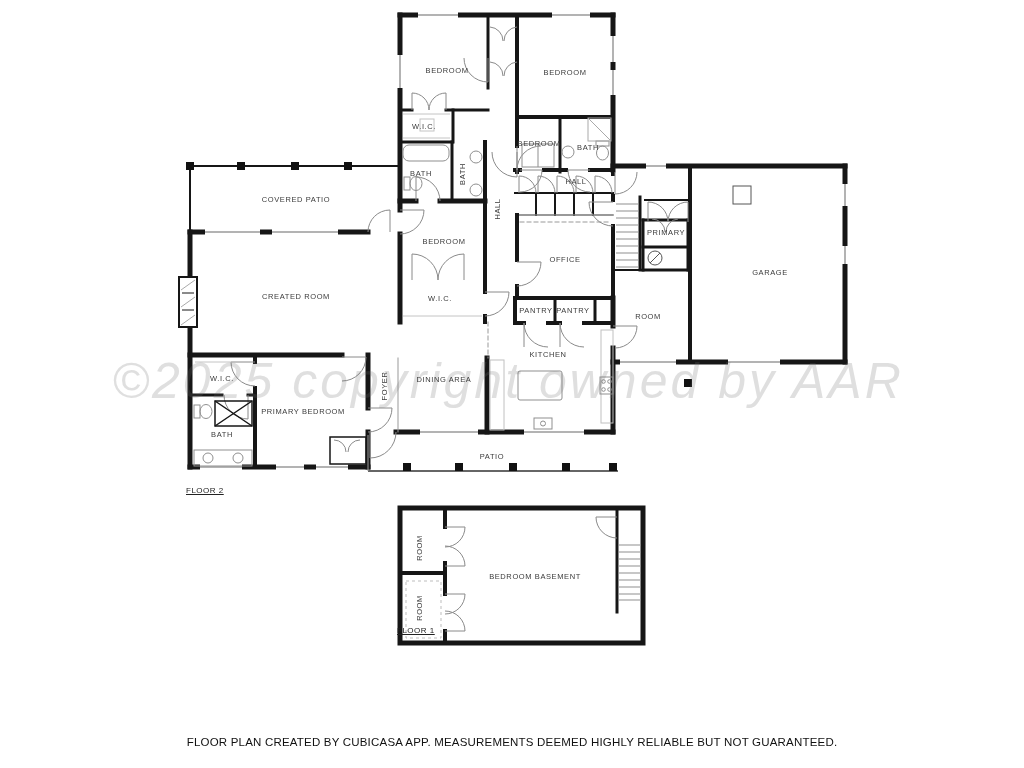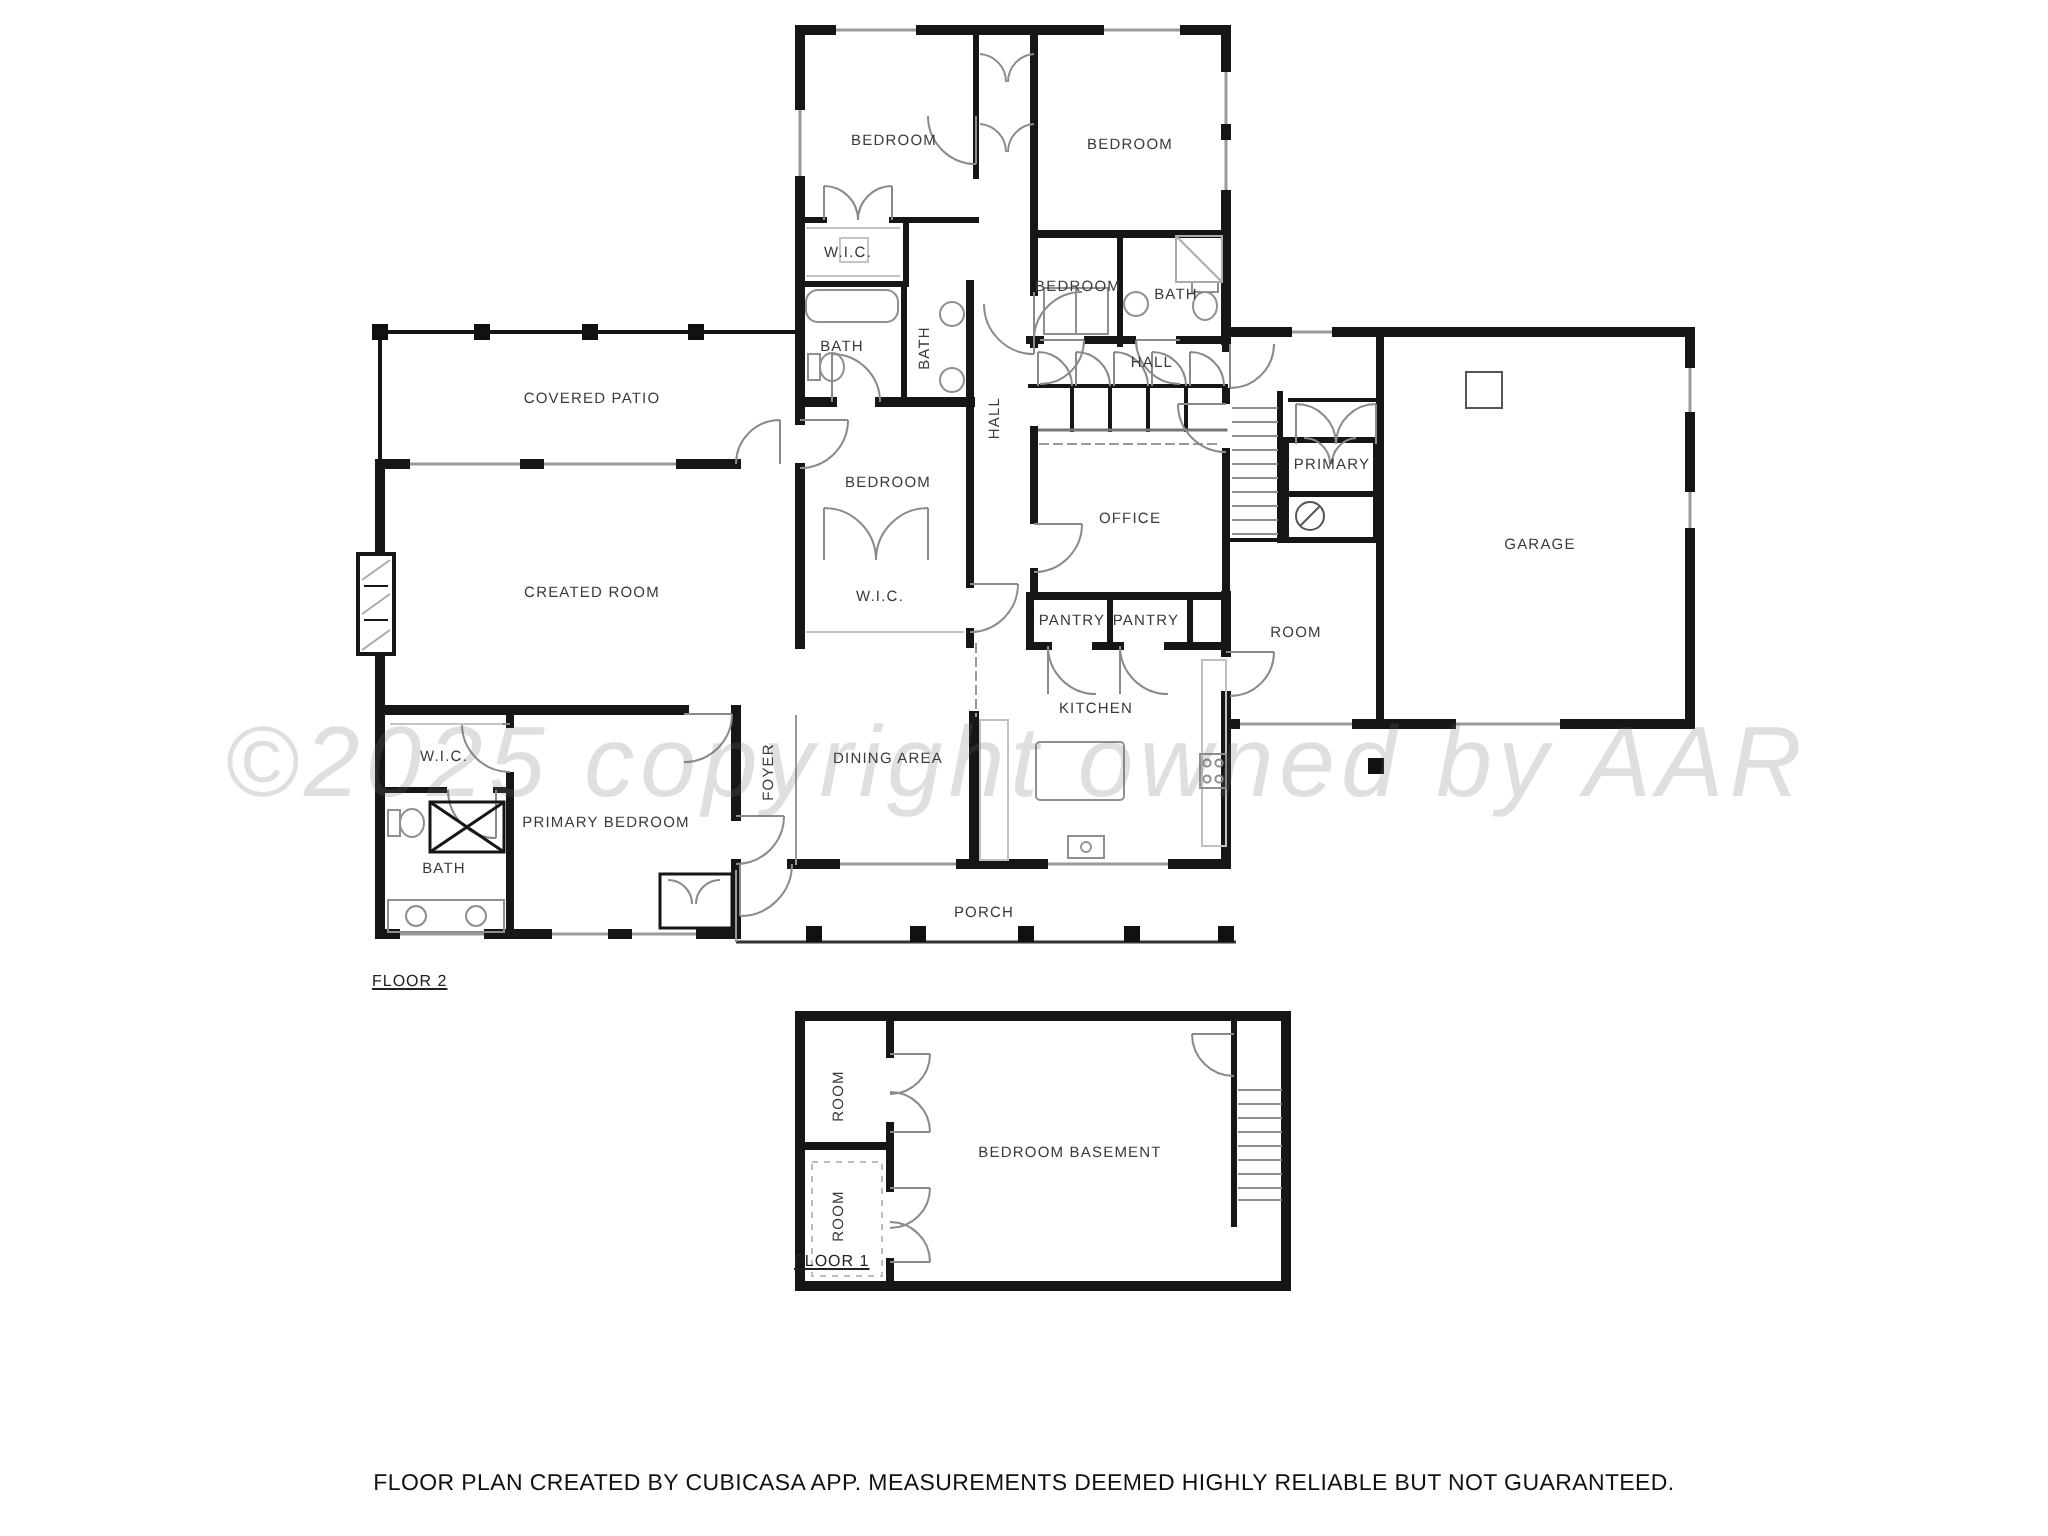--- a/index.html
+++ b/index.html
@@ -290,21 +290,21 @@
   <div class="lbl" style="left:440px;top:298px">W.I.C.</div>
   <div class="lbl" style="left:536px;top:310px">PANTRY</div>
   <div class="lbl" style="left:573px;top:310px">PANTRY</div>
   <div class="lbl" style="left:648px;top:316px">ROOM</div>
   <div class="lbl" style="left:548px;top:354px">KITCHEN</div>
   <div class="lbl" style="left:222px;top:378px">W.I.C.</div>
   <div class="lbl" style="left:444px;top:379px">DINING AREA</div>
   <div class="lbl v" style="left:384px;top:386px">FOYER</div>
   <div class="lbl" style="left:303px;top:411px">PRIMARY BEDROOM</div>
   <div class="lbl" style="left:222px;top:434px">BATH</div>
-  <div class="lbl" style="left:492px;top:456px">PORCH</div>
+  <div class="lbl" style="left:492px;top:456px">PATIO</div>
 
   <div class="lbl v" style="left:419px;top:548px">ROOM</div>
   <div class="lbl" style="left:535px;top:576px">BEDROOM BASEMENT</div>
   <div class="lbl v" style="left:419px;top:608px">ROOM</div>
 
   <div class="floor-lbl" style="left:186px;top:486px">FLOOR 2</div>
   <div class="floor-lbl" style="left:397px;top:626px">FLOOR 1</div>
 
   <div class="disclaimer">FLOOR PLAN CREATED BY CUBICASA APP. MEASUREMENTS DEEMED HIGHLY RELIABLE BUT NOT GUARANTEED.</div>
 </div>

